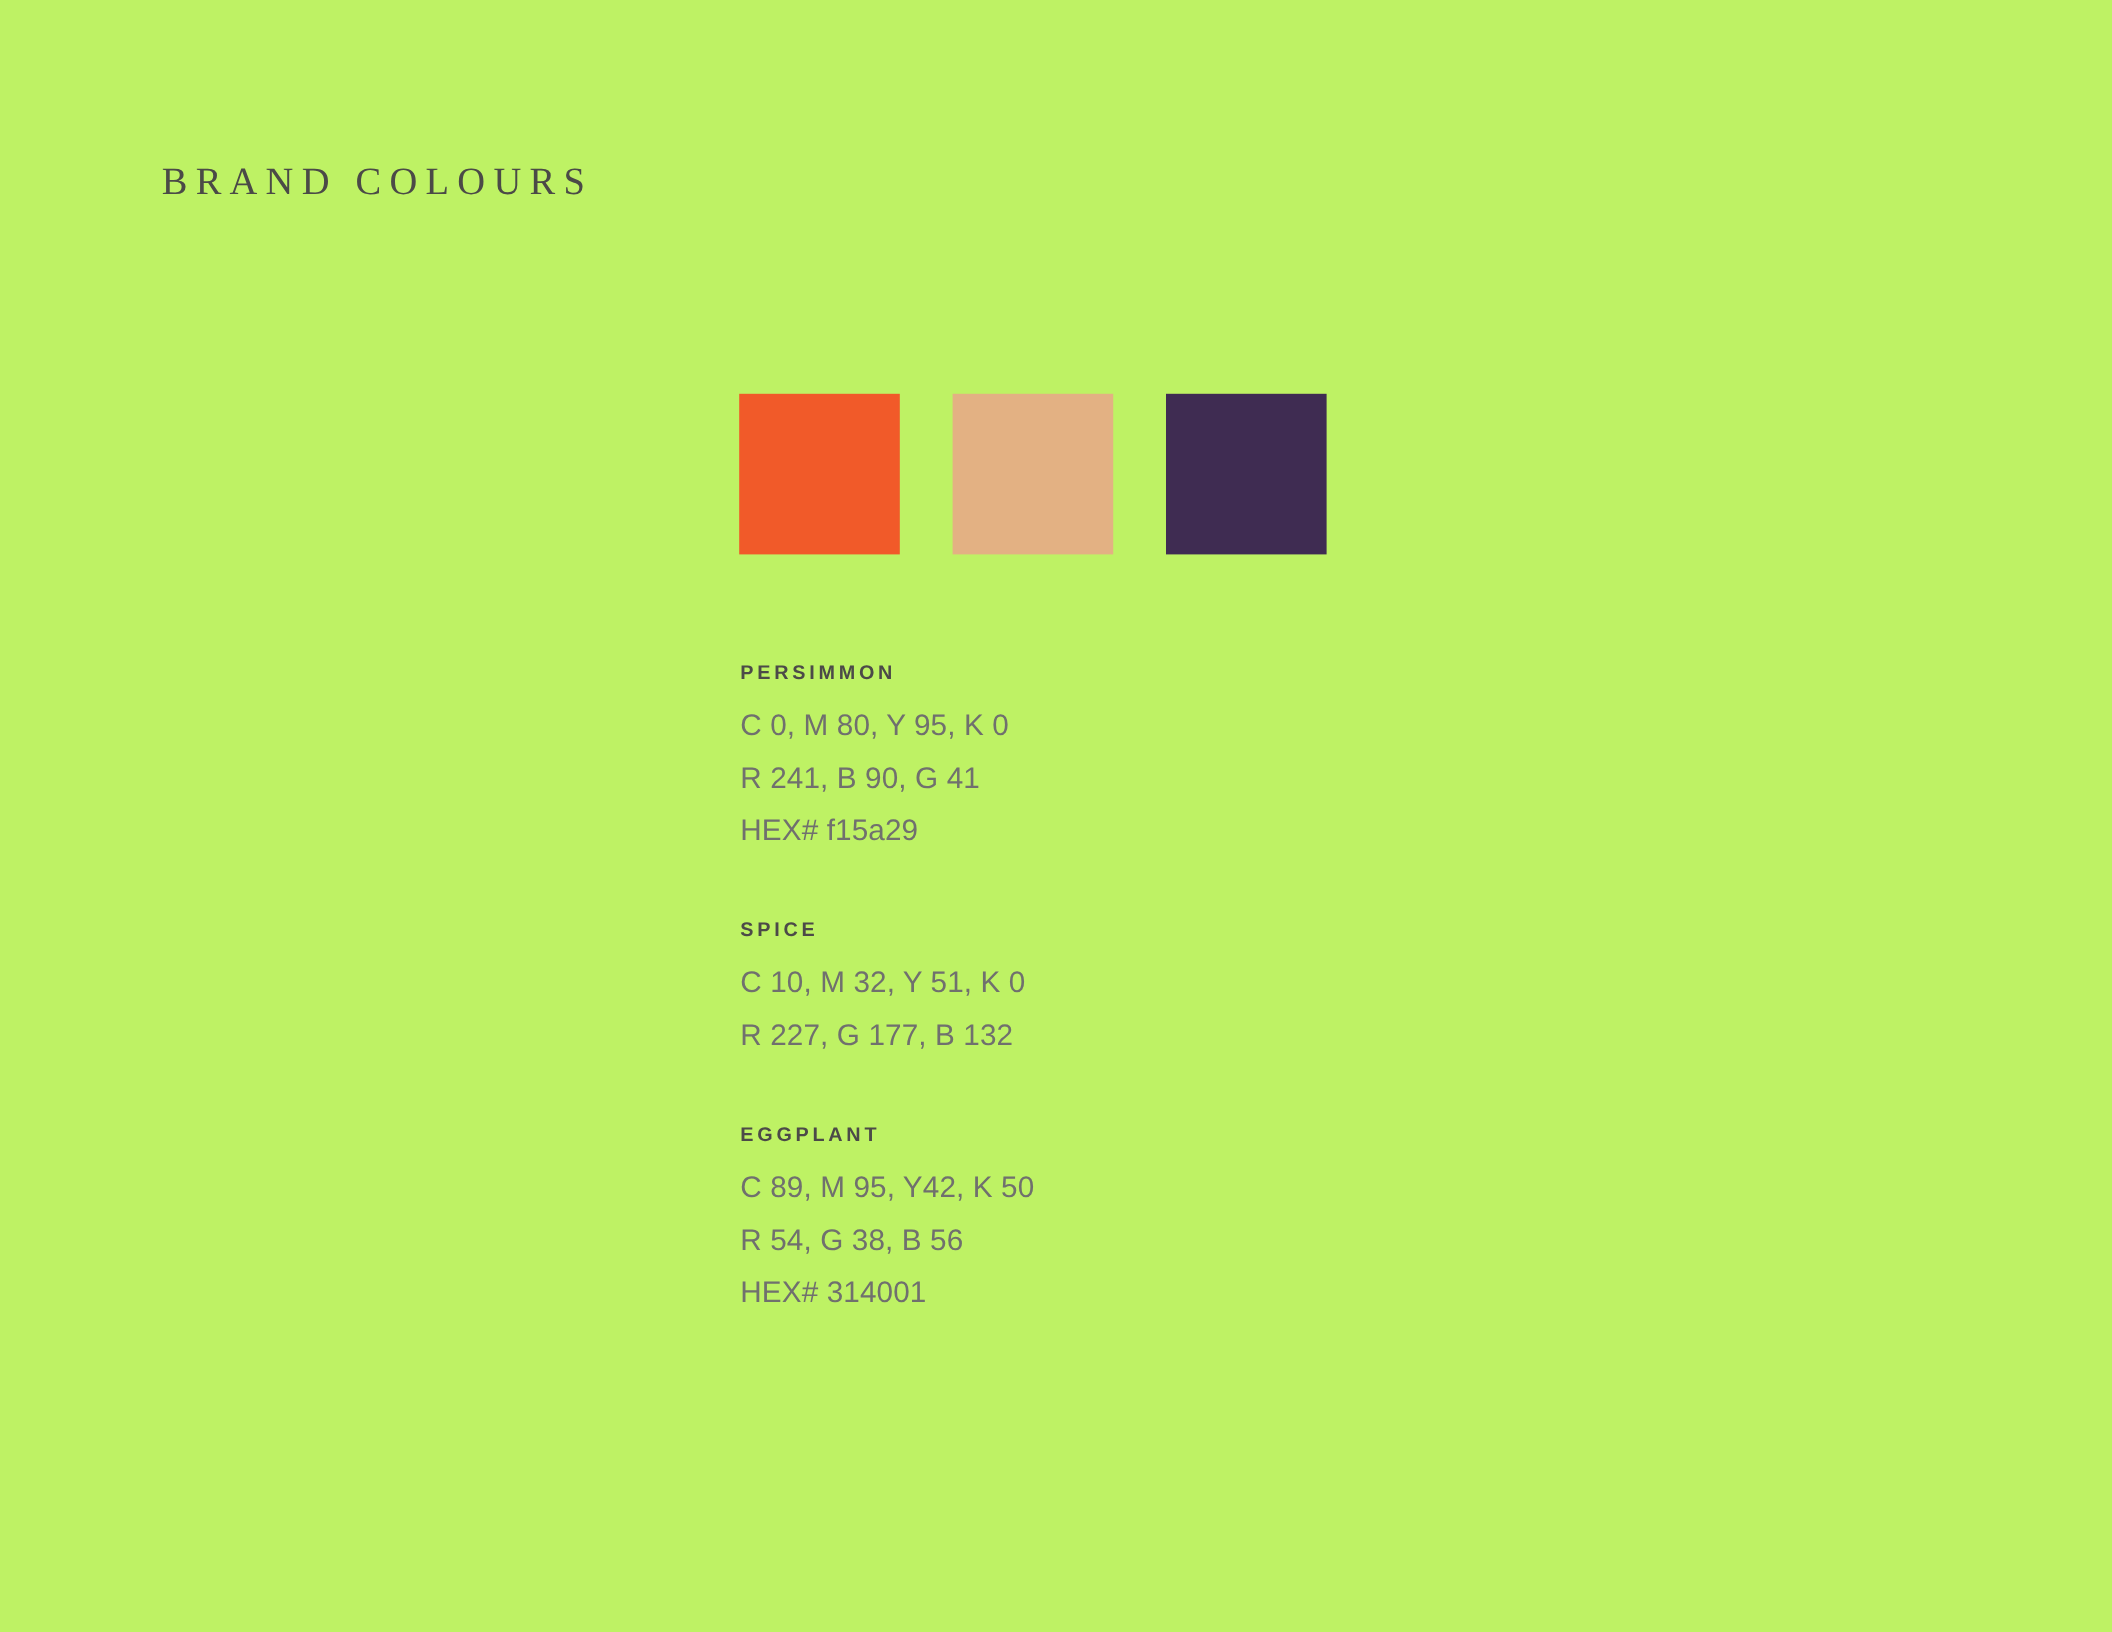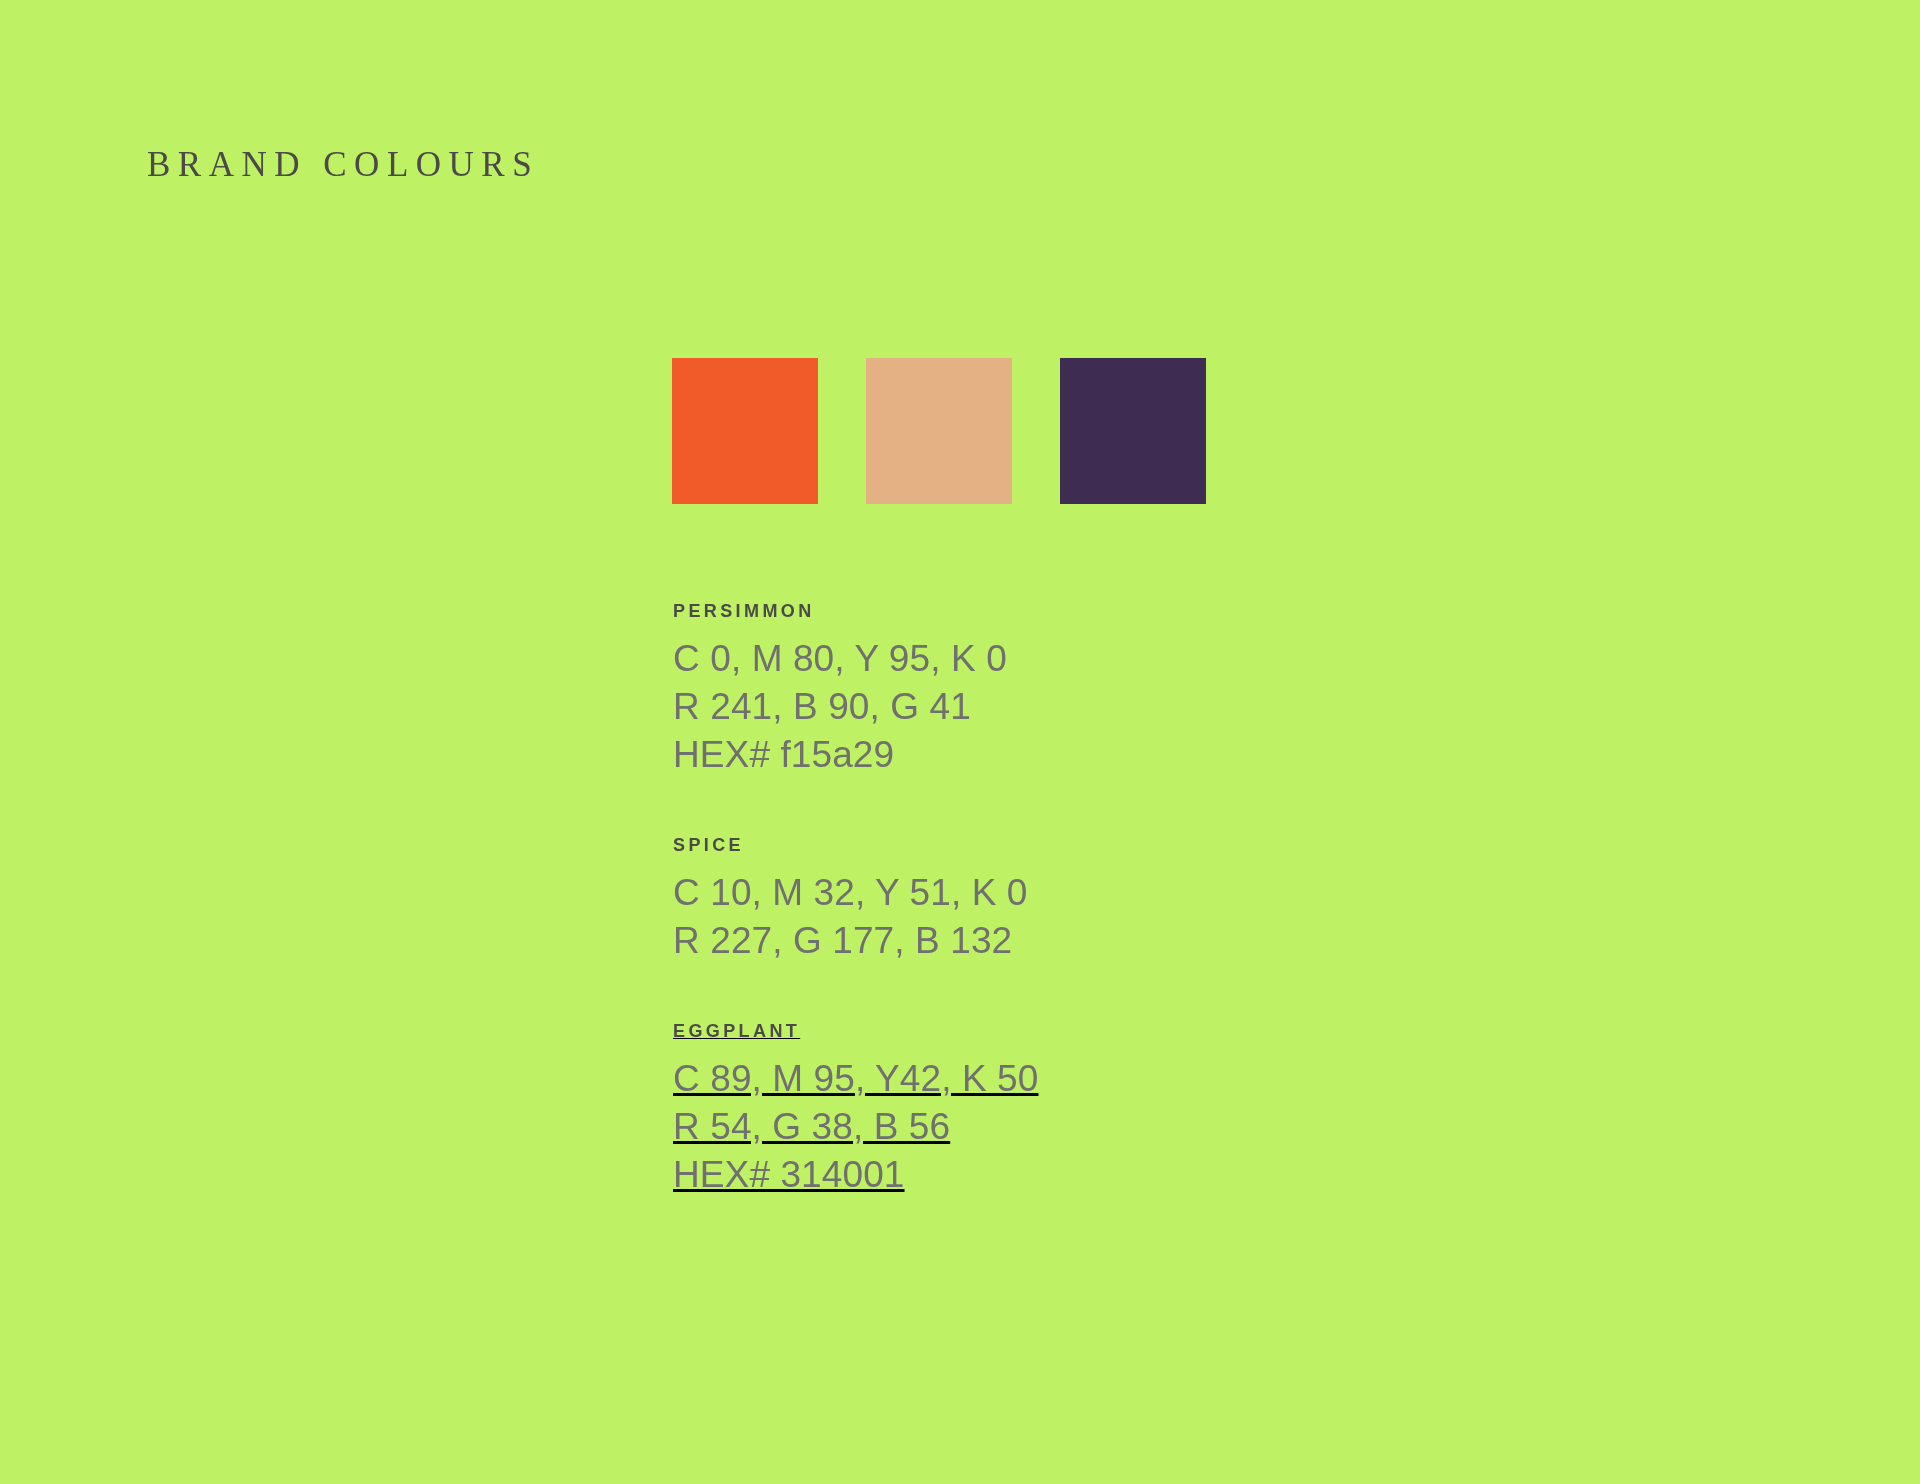--- a/index.html
+++ b/index.html
@@ -57,34 +57,33 @@
     position: absolute;
     left: 673px;
     top: 587px;
     width: 620px;
   }
   .spec-block {
     margin-bottom: 42px;
   }
   .spec-block:last-child {
     margin-bottom: 12px;
-    text-decoration: underline;
   }
   .spec-name {
     font-family: "Liberation Sans", sans-serif;
     font-size: 18px;
     font-weight: 700;
     letter-spacing: 3.4px;
     color: #4c4a48;
     line-height: 48px;
     white-space: nowrap;
   }
   .spec-line {
     font-family: "Liberation Sans", sans-serif;
-    font-size: 37px;
+    font-size: 27px;
     font-weight: 300;
     letter-spacing: 0.1px;
     color: #70706e;
     line-height: 48px;
     white-space: nowrap;
   }
 </style>
 </head>
 <body style="background-color: rgb(253, 250, 247);">
 

